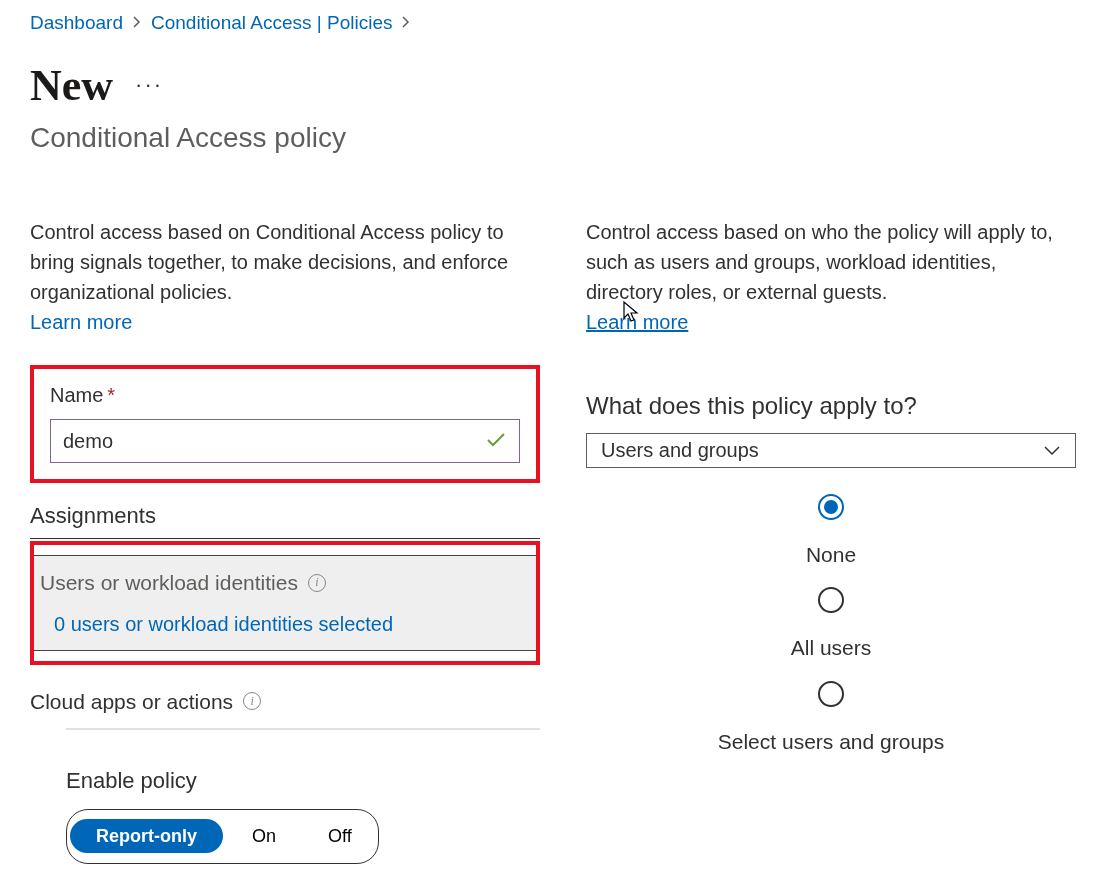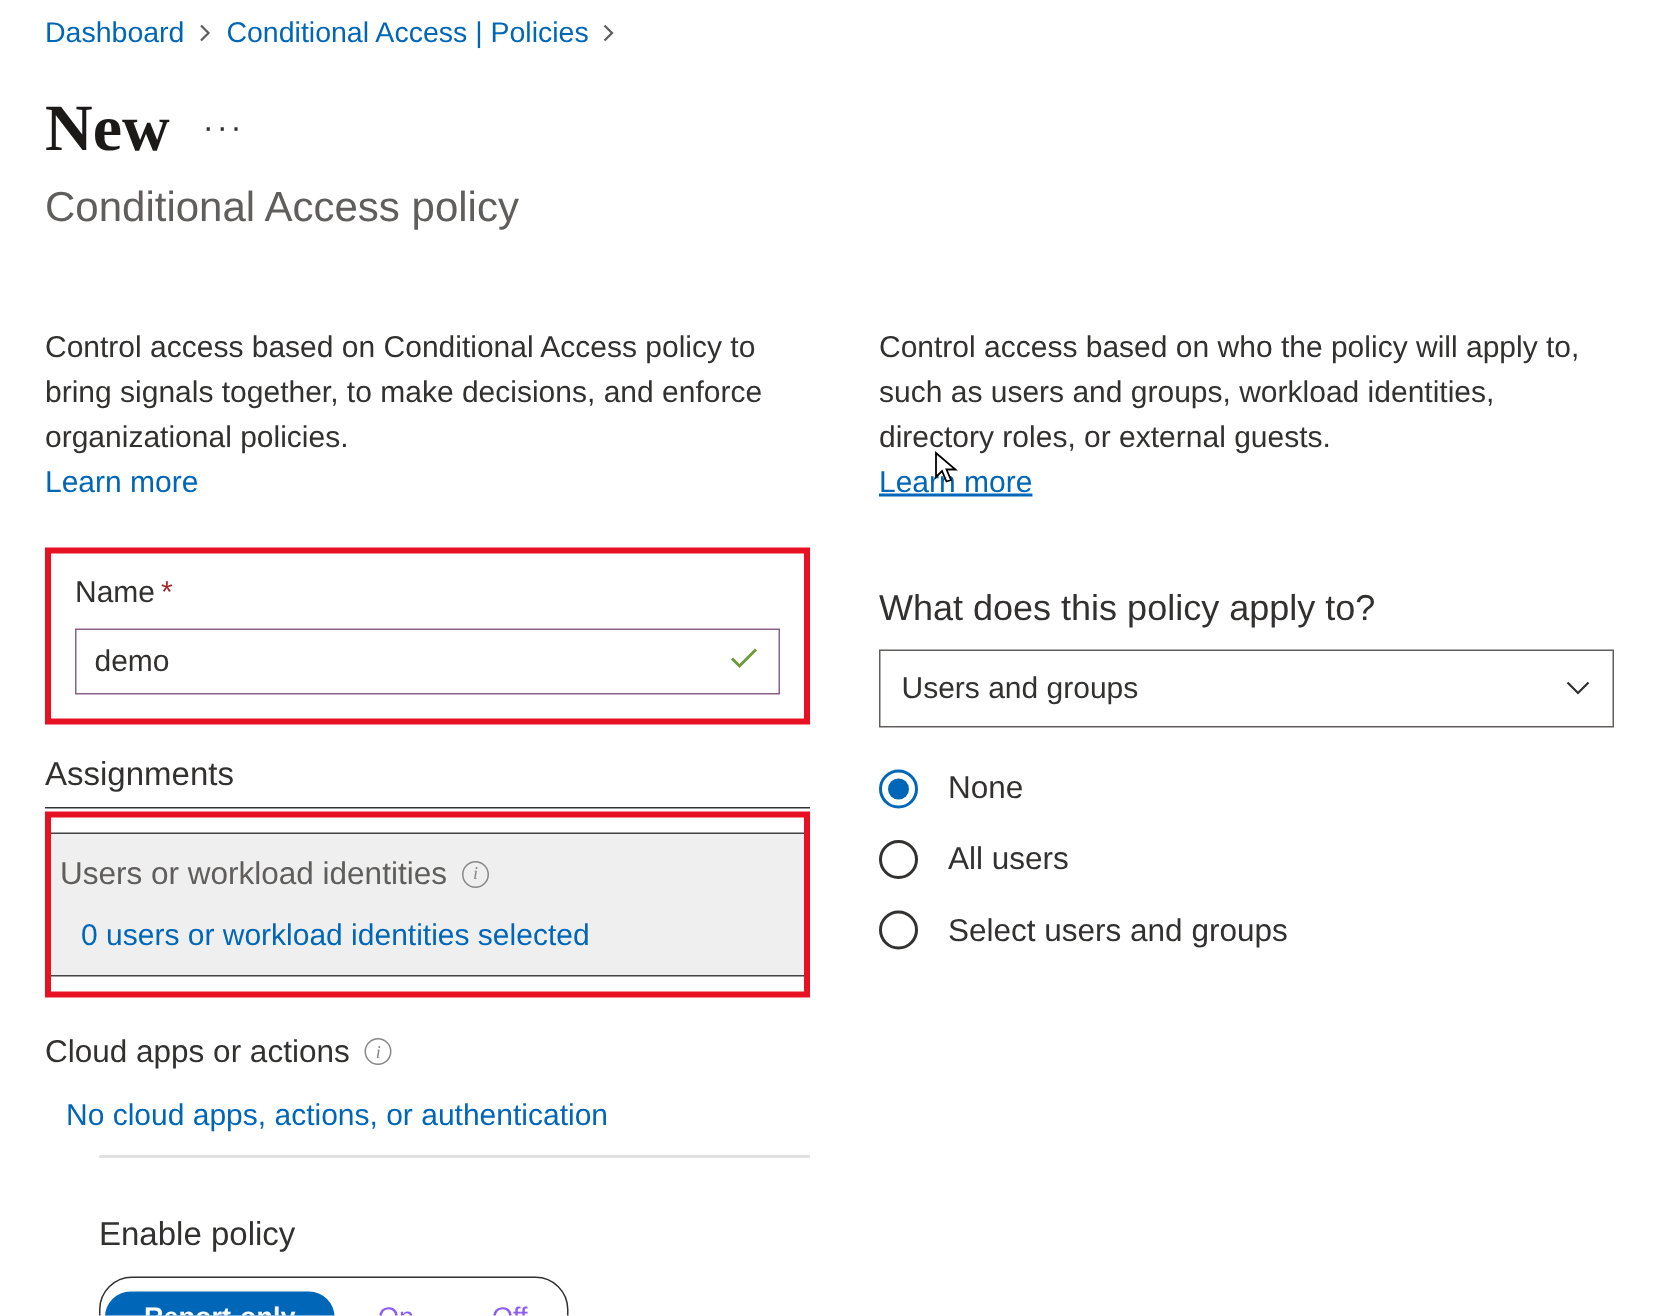--- a/index.html
+++ b/index.html
@@ -180,40 +180,40 @@
     align-items: center;
     overflow: hidden;
     background: #fff;
   }
   .toggle-opt {
     padding: 0 26px;
     height: 100%;
     display: flex;
     align-items: center;
     font-size: 18px;
-    color: #8b5cf6;
+    color: #000000;
     cursor: pointer;
   }
   .toggle-opt.active {
     background: #0067b8;
     color: #fff;
     border-radius: 20px;
     font-weight: 600;
     margin: 3px;
     height: 34px;
   }
   .right-label {
     margin-top: 52px;
     font-size: 24px;
     color: #323130;
   }
   .select-box {
     margin-top: 10px;
     border: 1px solid #605e5c;
-    height: 52px;
+    height: 35px;
     display: flex;
     align-items: center;
     justify-content: space-between;
     padding: 0 14px;
     font-size: 20px;
     cursor: pointer;
     width: 490px;
     background: #fff;
   }
   .tabs {
@@ -236,20 +236,21 @@
     display: flex;
     flex-direction: column;
     gap: 18px;
   }
   .radio-row {
     display: flex;
     align-items: center;
     gap: 20px;
     font-size: 21px;
     cursor: pointer;
+    flex-direction: column;
   }
   .radio {
     width: 26px;
     height: 26px;
     border: 2px solid #323130;
     border-radius: 50%;
     display: inline-flex;
     align-items: center;
     justify-content: center;
   }
@@ -326,21 +327,20 @@
           <span class="info-icon">i</span>
         </div>
         <div class="blue-sub">0 users or workload identities selected</div>
       </div>
     </div>
 
     <div class="plain-row">
       <span>Cloud apps or actions</span>
       <span class="info-icon">i</span>
     </div>
-    <div class="blue-sub2">No cloud apps, actions, or authentication</div>
 
     <div class="footer-div">
       <div class="enable-label">Enable policy</div>
       <div class="toggle-group">
         <div class="toggle-opt active">Report-only</div>
         <div class="toggle-opt">On</div>
         <div class="toggle-opt">Off</div>
       </div>
       <div>
         

